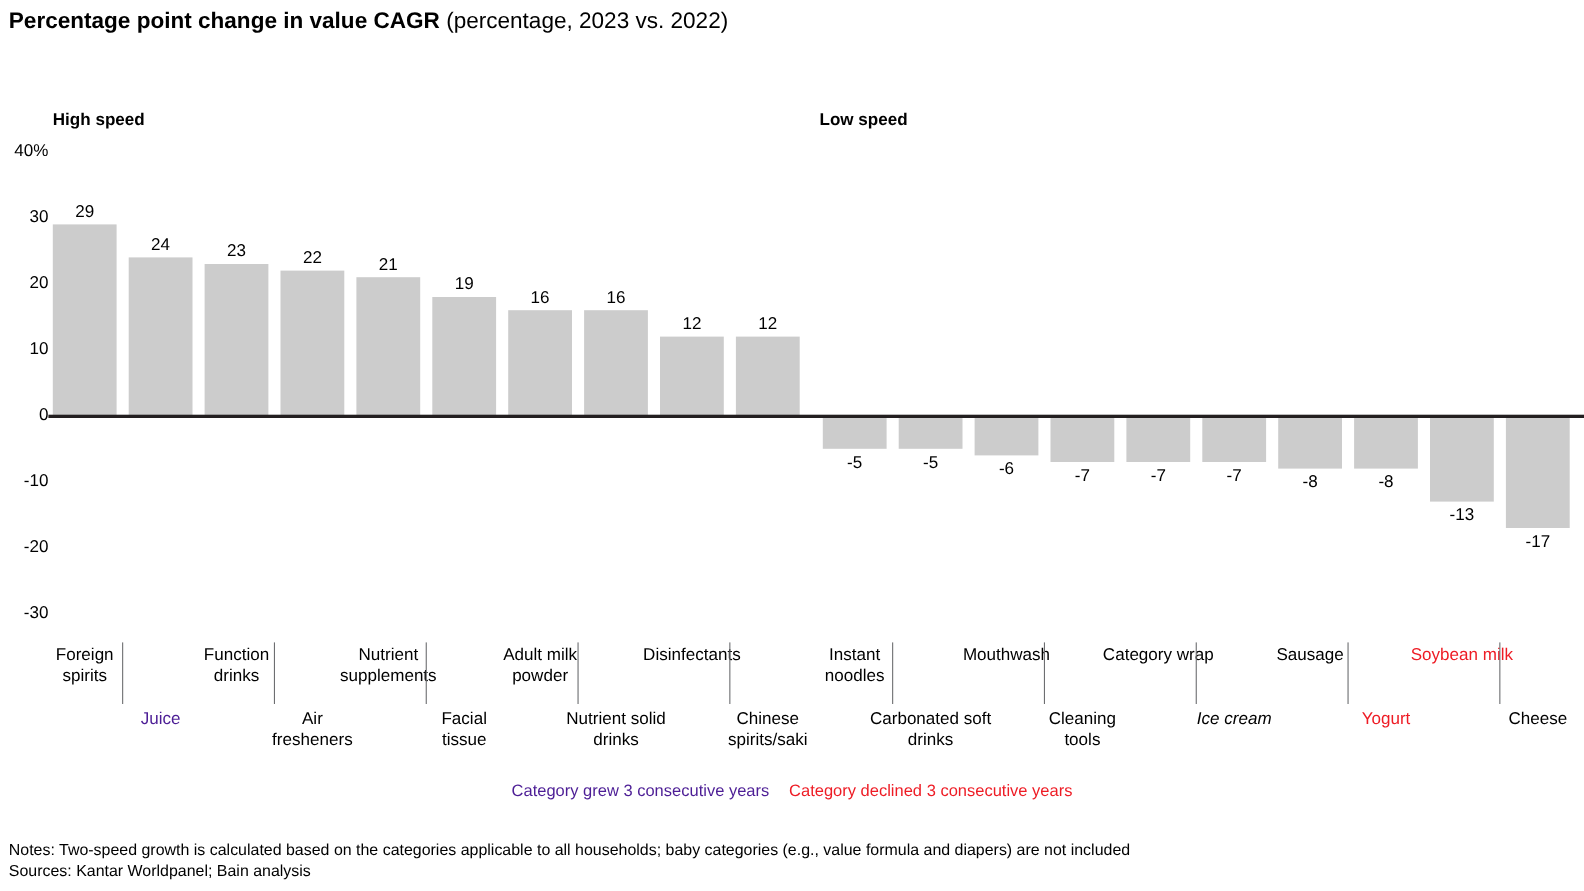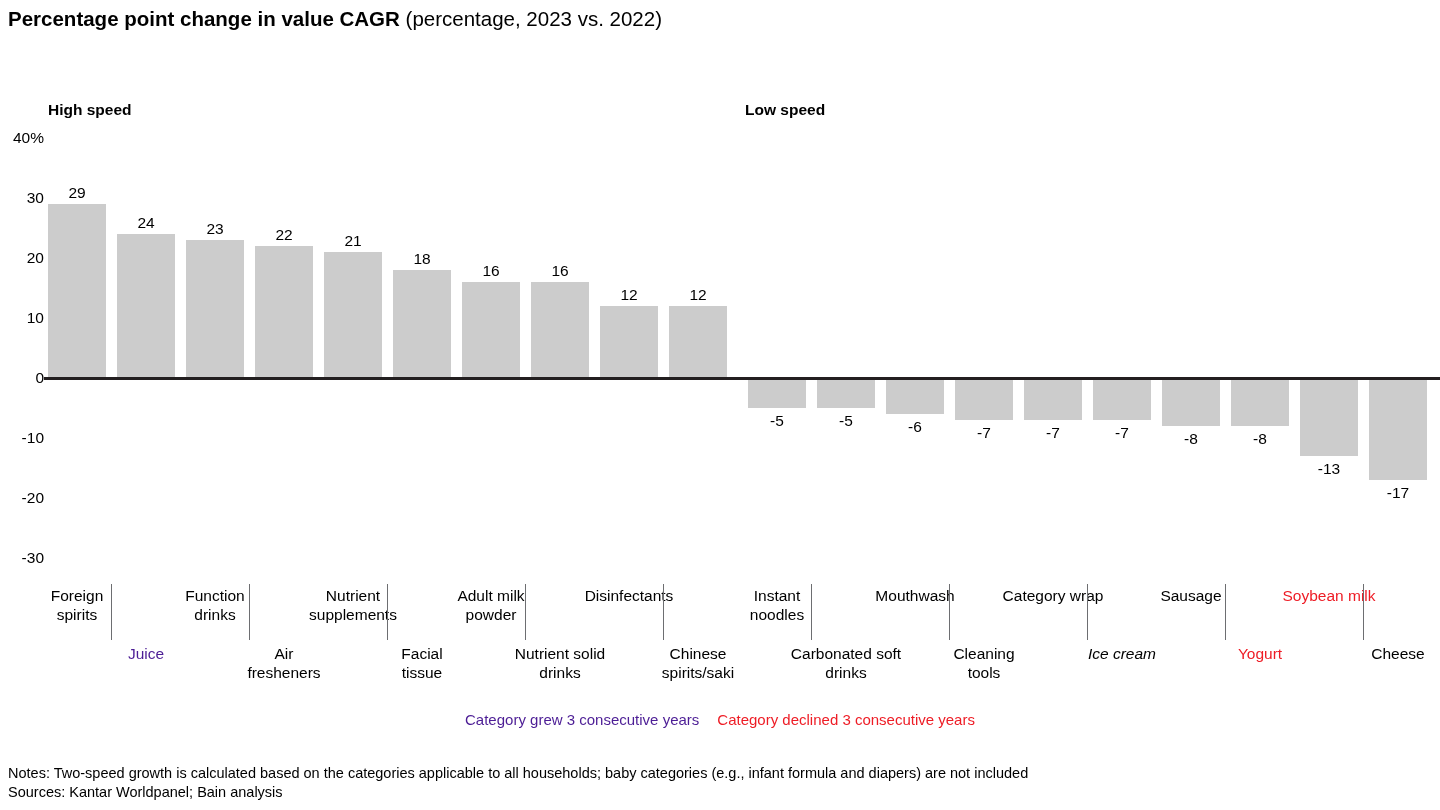--- a/index.html
+++ b/index.html
@@ -158,21 +158,21 @@
       <div class="bar-value" style="left: 48px; width: 58px; top: 54px;">29</div>
       <div class="bar" style="left: 117px; width: 58px; background: rgb(204, 204, 204); top: 104px; height: 144px;"></div>
       <div class="bar-value" style="left: 117px; width: 58px; top: 84px;">24</div>
       <div class="bar" style="left: 186px; width: 58px; background: rgb(204, 204, 204); top: 110px; height: 138px;"></div>
       <div class="bar-value" style="left: 186px; width: 58px; top: 90px;">23</div>
       <div class="bar" style="left: 255px; width: 58px; background: rgb(204, 204, 204); top: 116px; height: 132px;"></div>
       <div class="bar-value" style="left: 255px; width: 58px; top: 96px;">22</div>
       <div class="bar" style="left: 324px; width: 58px; background: rgb(204, 204, 204); top: 122px; height: 126px;"></div>
       <div class="bar-value" style="left: 324px; width: 58px; top: 102px;">21</div>
       <div class="bar" style="left: 393px; width: 58px; background: rgb(204, 204, 204); top: 140px; height: 108px;"></div>
-      <div class="bar-value" style="left: 393px; width: 58px; top: 120px;">18</div>
+      <div class="bar-value" style="left: 393px; width: 58px; top: 120px;">19</div>
       <div class="bar" style="left: 462px; width: 58px; background: rgb(204, 204, 204); top: 152px; height: 96px;"></div>
       <div class="bar-value" style="left: 462px; width: 58px; top: 132px;">16</div>
       <div class="bar" style="left: 531px; width: 58px; background: rgb(204, 204, 204); top: 152px; height: 96px;"></div>
       <div class="bar-value" style="left: 531px; width: 58px; top: 132px;">16</div>
       <div class="bar" style="left: 600px; width: 58px; background: rgb(204, 204, 204); top: 176px; height: 72px;"></div>
       <div class="bar-value" style="left: 600px; width: 58px; top: 156px;">12</div>
       <div class="bar" style="left: 669px; width: 58px; background: rgb(204, 204, 204); top: 176px; height: 72px;"></div>
       <div class="bar-value" style="left: 669px; width: 58px; top: 156px;">12</div>
       <div class="bar" style="left: 748px; width: 58px; background: rgb(204, 204, 204); top: 248px; height: 30px;"></div>
       <div class="bar-value" style="left: 748px; width: 58px; top: 282px;">-5</div>
@@ -229,15 +229,15 @@
     <div class="xtick" style="left: 1087px;"></div>
     <div class="xtick" style="left: 1225px;"></div>
     <div class="xtick" style="left: 1363px;"></div>
   </div>
 
 <div id="legend">
   <span class="grew">Category grew 3 consecutive years</span><span class="sp"></span><span class="declined">Category declined 3 consecutive years</span>
 </div>
 
 <div id="footnotes">
-  <div>Notes: Two-speed growth is calculated based on the categories applicable to all households; baby categories (e.g., infant formula and diapers) are not included</div>
+  <div>Notes: Two-speed growth is calculated based on the categories applicable to all households; baby categories (e.g., value formula and diapers) are not included</div>
   <div>Sources: Kantar Worldpanel; Bain analysis</div>
 </div>
 
 </body></html>

